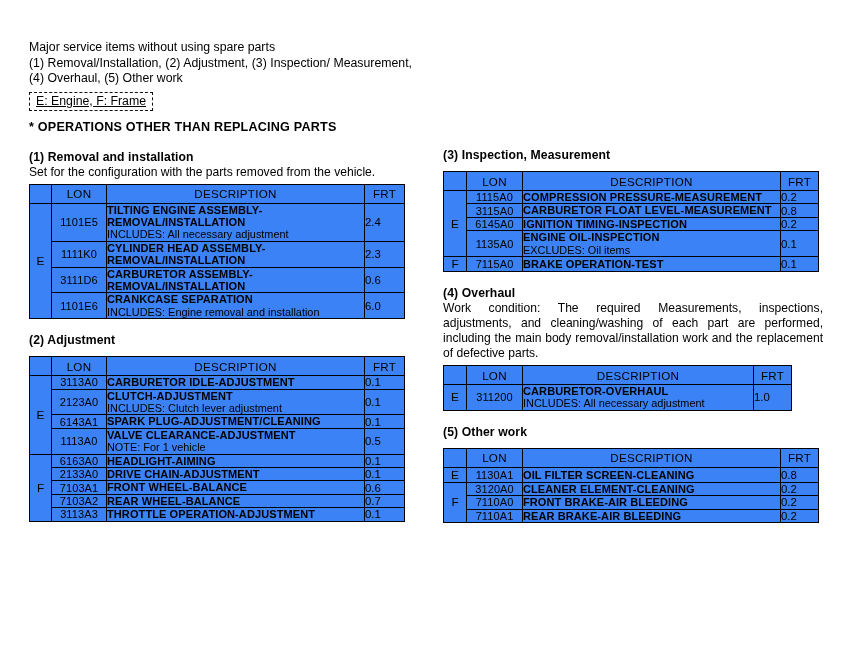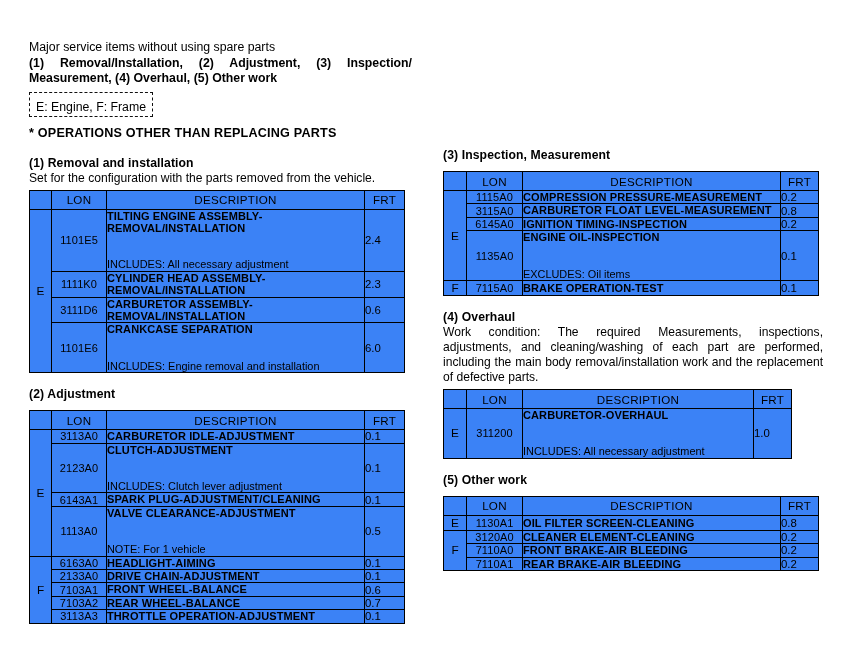--- a/index.html
+++ b/index.html
@@ -22,29 +22,29 @@
   .col-left  { position: absolute; left: 29px;  top: 24px; width: 385px; }
   .col-right { position: absolute; left: 443px; top: 132px; width: 380px; }
 
   
   .intro { font-size: 12.3px; line-height: 15.5px; }
   .intro-line { white-space: nowrap; }
   .intro-just {
     text-align: justify;
     text-align-last: left;
     width: 383px;
-    font-weight: bold;
   }
   .legend-box {
     display: inline-block;
     border: 1px dashed #111;
-    padding: 7px 6px 2px 6px;
+    padding: 1px 6px 2px 6px;
     font-size: 12.3px;
     line-height: 14px;
     margin-top: 5px;
+    text-decoration: underline;
   }
 
   .ops-title {
     font-size: 12.6px;
     font-weight: bold;
     letter-spacing: 0.2px;
     margin-top: 9px;
   }
 
   
@@ -108,21 +108,20 @@
   .d-main {
     font-size: 11px;
     font-weight: bold;
     letter-spacing: 0.1px;
     display: block;
   }
   .d-note {
     font-size: 10.9px;
     font-weight: normal;
     display: block;
-    margin-top: 24px;
   }
 
   
   .t-left { width: 375px; }
   .t-left col.c-grp  { width: 22px; }
   .t-left col.c-lon  { width: 55px; }
   .t-left col.c-desc { width: 258px; }
   .t-left col.c-frt  { width: 40px; }
 
   

